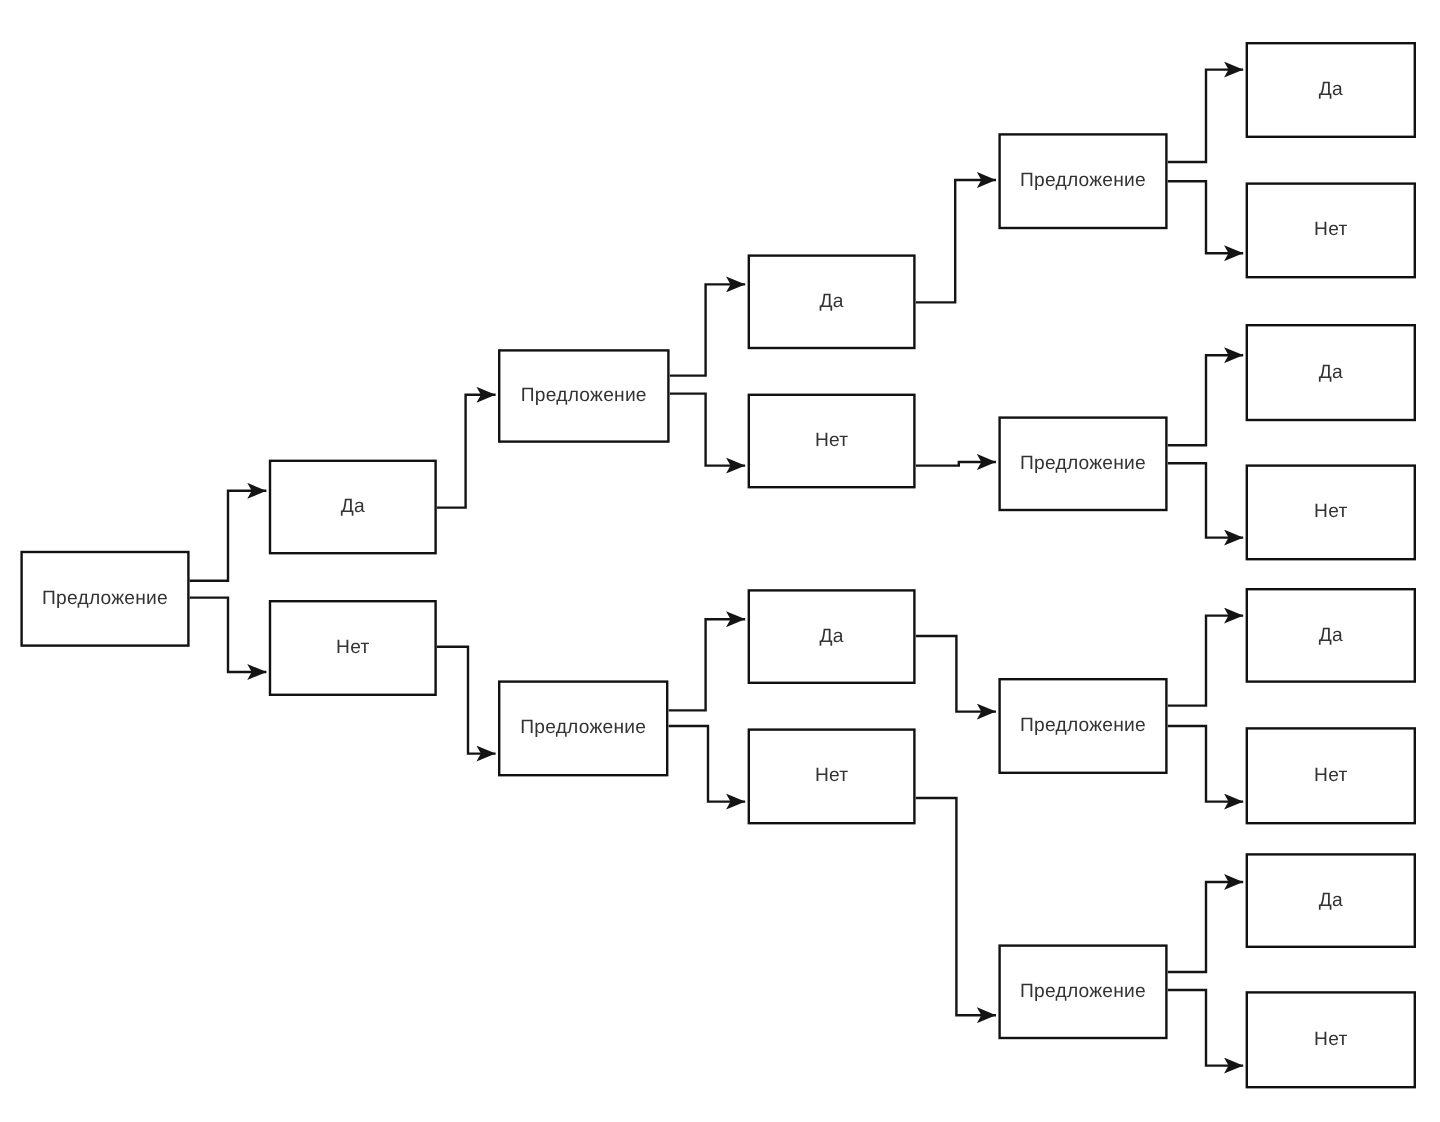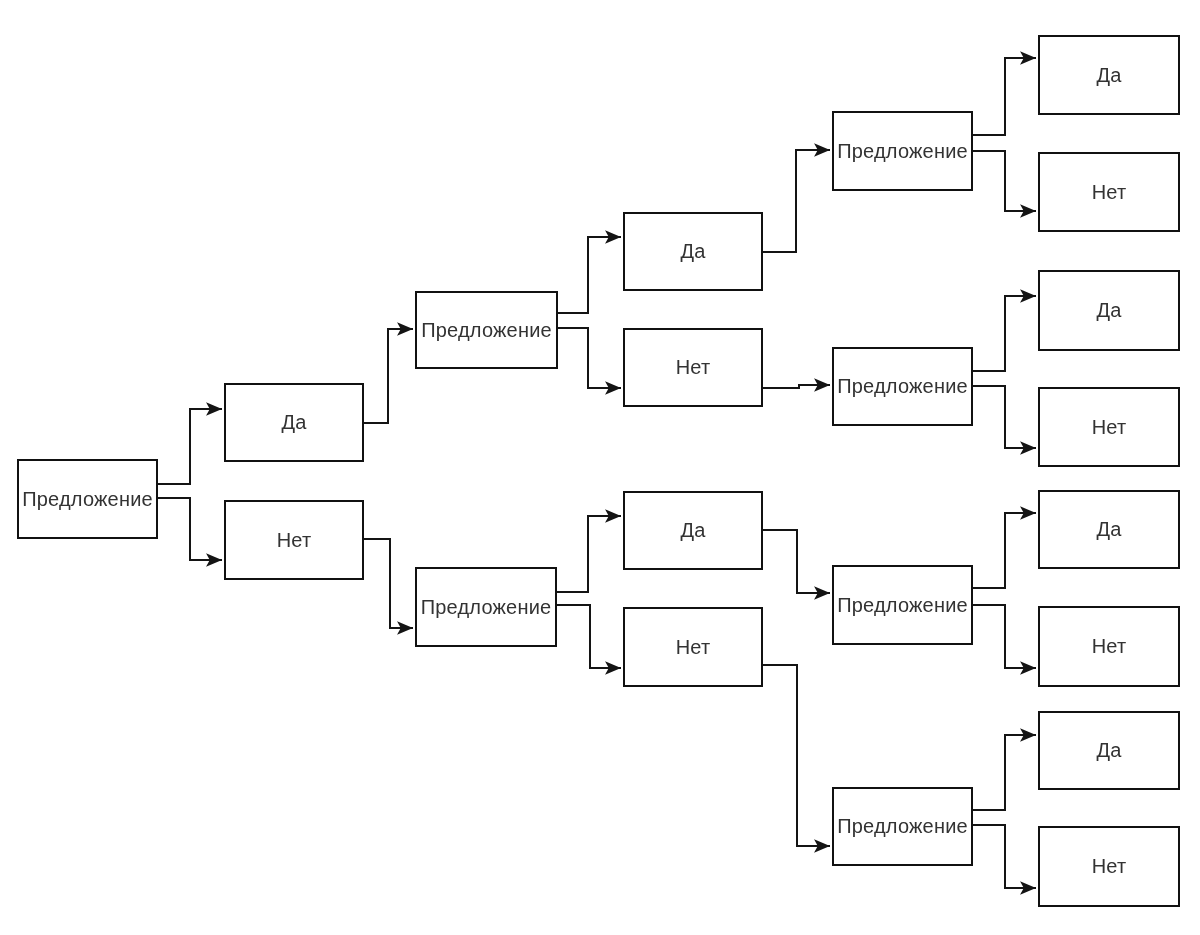--- a/index.html
+++ b/index.html
@@ -28,21 +28,21 @@
     stroke-width: 2;
   }
   .node {
     position: absolute;
     box-sizing: border-box;
     background: #ffffff;
     border: 2.5px solid #111111;
     display: flex;
     align-items: center;
     justify-content: center;
-    font-size: 20px;
+    font-size: 16px;
     color: #333333;
     letter-spacing: 0.2px;
     text-align: right;
   }
 </style>
 </head>
 <body>
 
 <div class="canvas">
 

